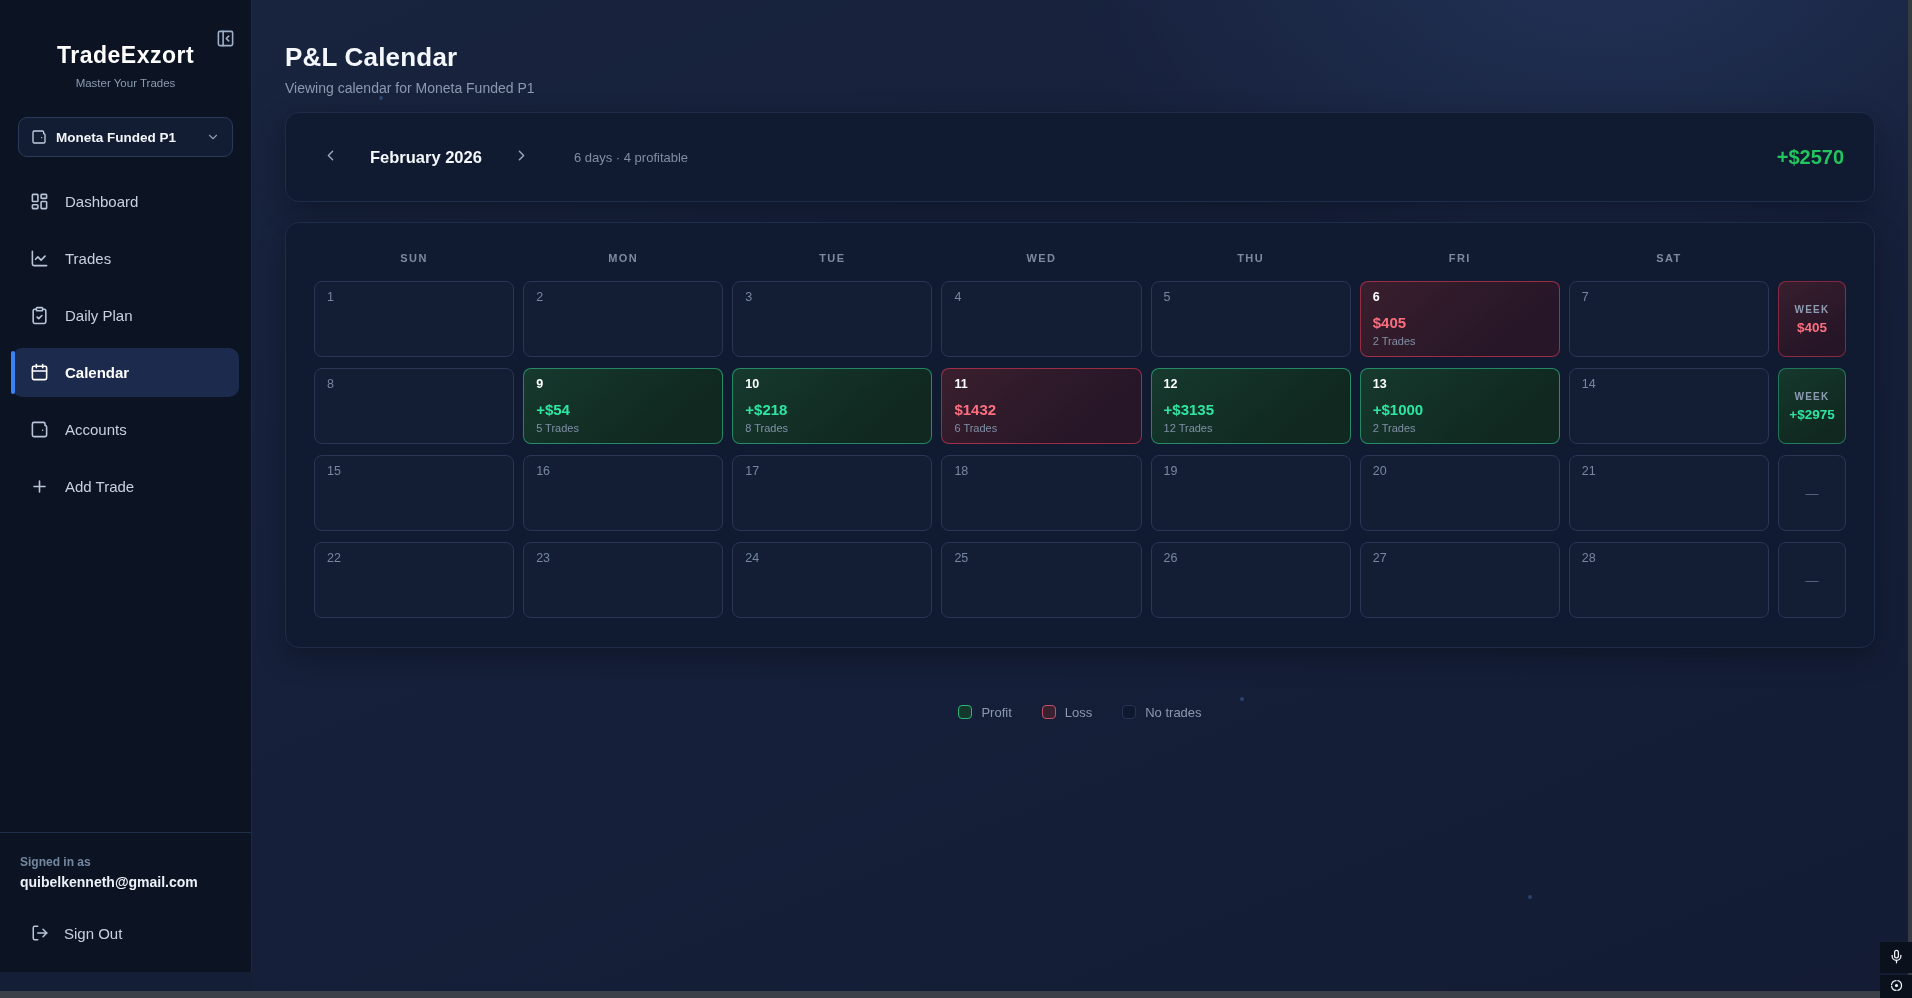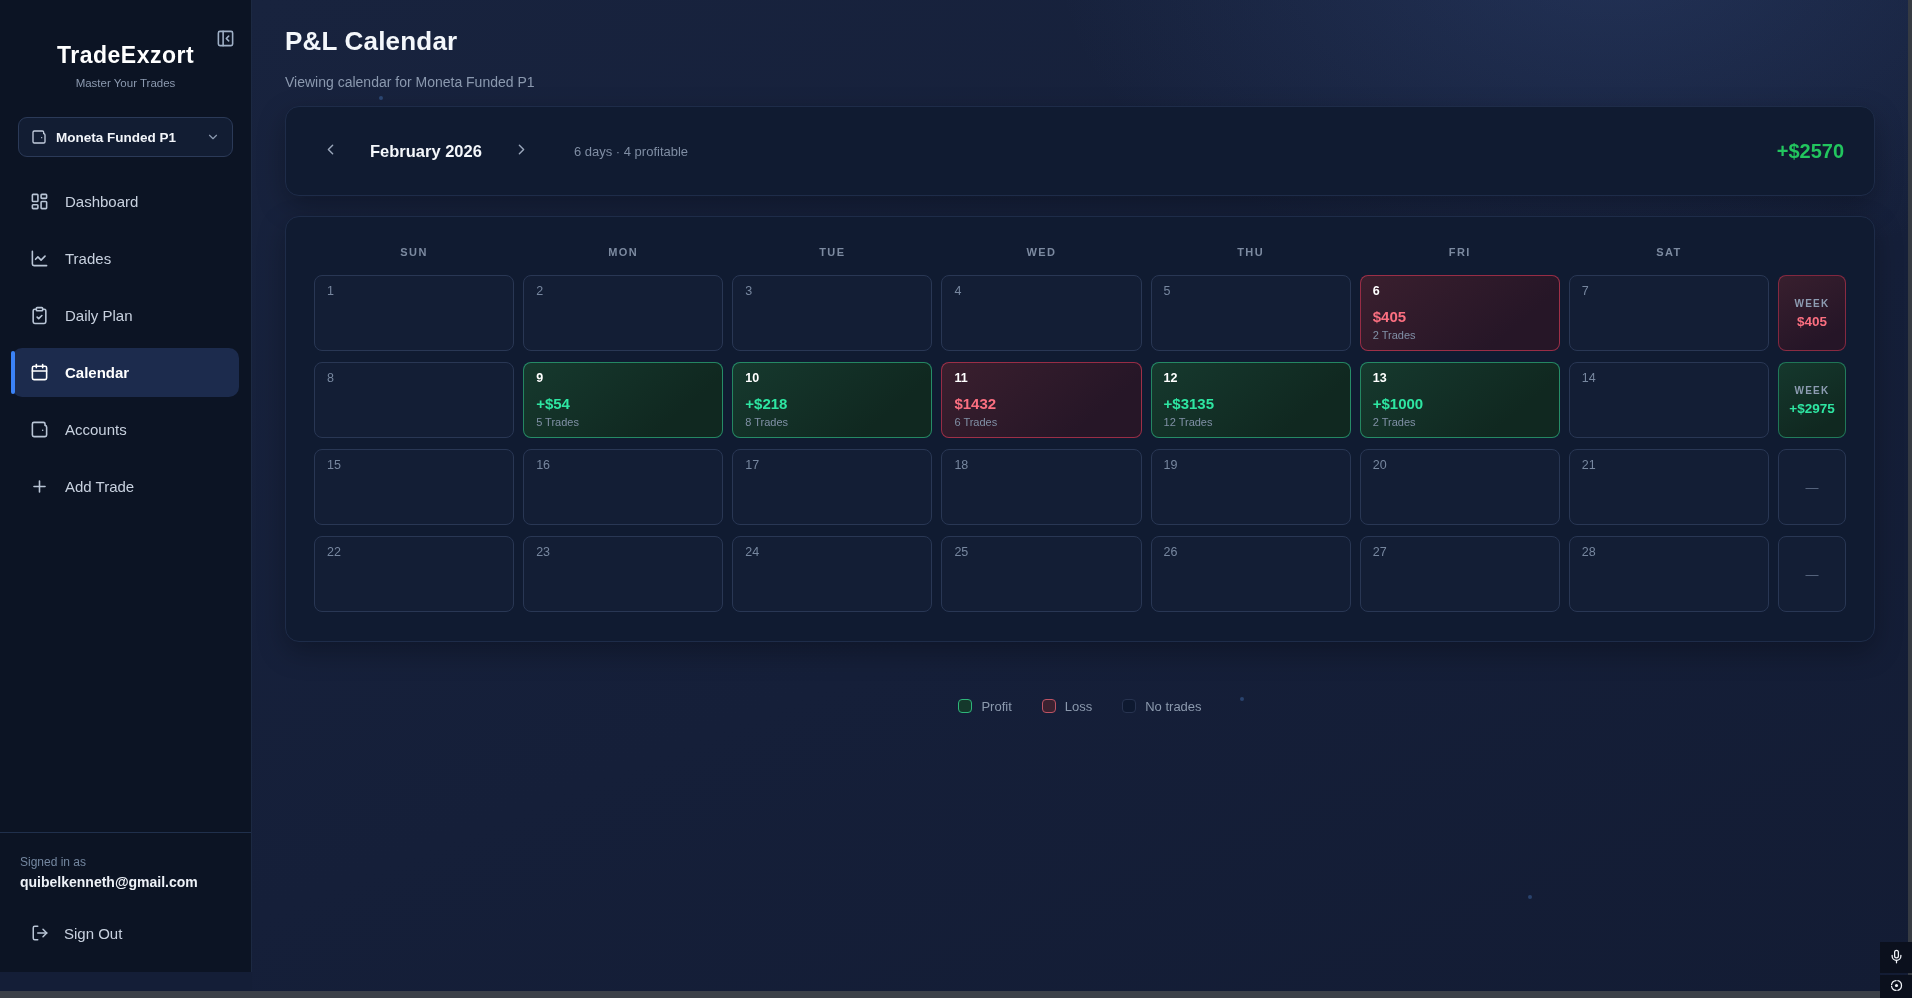--- a/index.html
+++ b/index.html
@@ -55,38 +55,38 @@
   .nav-item.active .icn { color:#ffffff; }
   .nav-item.active::before {
     content:""; position:absolute; left:-1px; top:3px; bottom:3px; width:4px;
     background:#3b82f6; border-radius:4px;
   }
 
   .sidebar-bottom {
     margin-top:auto; border-top:1px solid #20304c;
     padding:22px 20px 30px 20px;
   }
-  .signed-in-label { font-size:12px; color:#7487a0; font-weight:400; }
+  .signed-in-label { font-size:12px; color:#7487a0; font-weight:700; }
   .signed-in-email { font-size:14px; color:#eef2f8; font-weight:700; margin-top:5px; }
   .signout-row { margin-top:34px; display:flex; align-items:center; gap:15px;
     color:#c8d1df; font-size:15px; cursor:pointer; padding-left:11px; }
   .signout-row .icn { display:flex; color:#b9c5d6; }
   .signout-row .icn svg { width:18px; height:18px; }
 
   
   .main {
     position:absolute; left:252px; top:0; right:0; bottom:0;
     background:
       radial-gradient(900px 520px at 82% -4%, rgba(80,115,190,.20), transparent 62%),
       linear-gradient(158deg,#18233e 0%,#151f39 55%,#131c34 100%);
-    padding:26px 37px 0 33px;
+    padding:42px 37px 0 33px;
     overflow:hidden;
   }
   .page-title { font-size:26px; font-weight:700; color:#f4f7fb; letter-spacing:.2px; }
-  .page-subtitle { font-size:14px; color:#8b99af; margin-top:17px; }
+  .page-subtitle { font-size:14px; color:#8b99af; margin-top:7px; }
 
   .card {
     background:#101b31;
     border:1px solid #1e2c49;
     border-radius:14px;
     box-shadow:0 10px 28px rgba(0,0,0,.28);
   }
   .month-nav {
     margin-top:16px; height:90px;
     display:flex; align-items:center; padding:0 30px;

